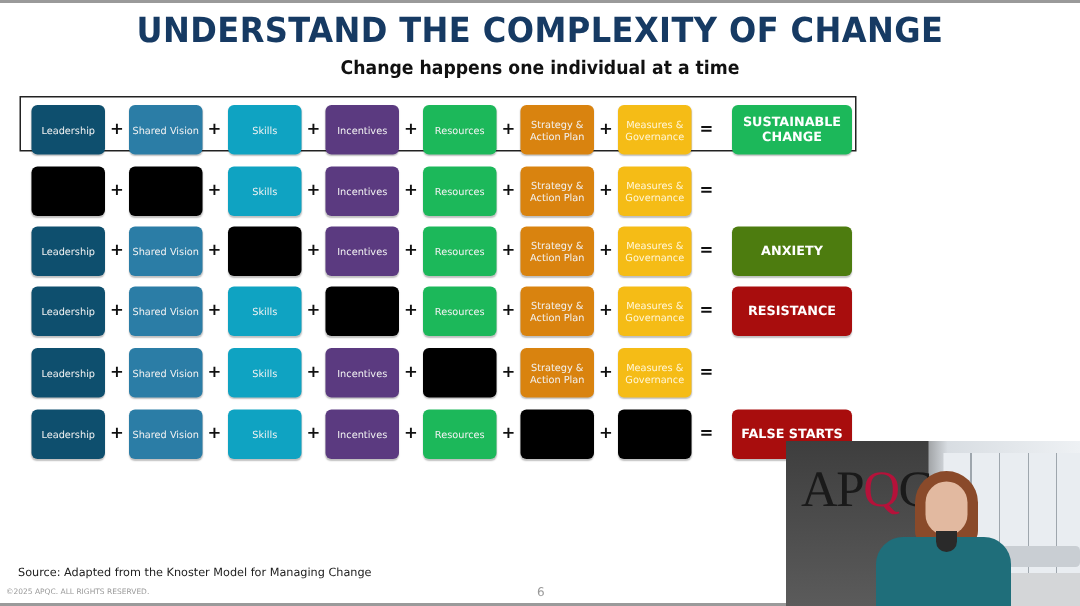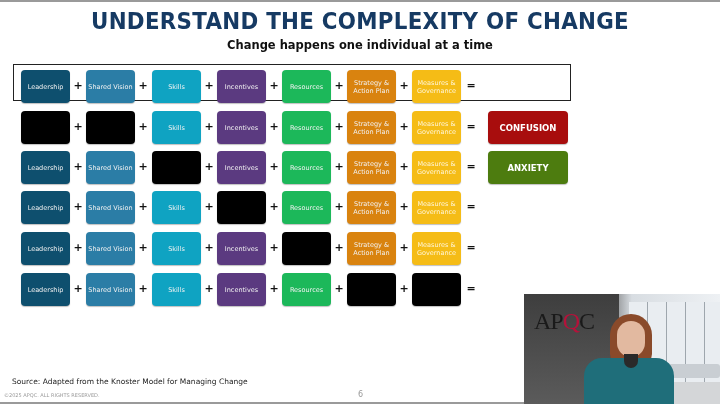--- a/index.html
+++ b/index.html
@@ -56,21 +56,21 @@
     position:absolute; left:524px; top:294px; width:196px; height:110px; overflow:hidden;
     background:linear-gradient(90deg,#4a4a4a 0%,#5a5a5a 40%,#d8dde2 55%,#eef1f4 100%);
   }
   .video .wall { position:absolute; left:0; top:0; width:95px; height:110px; background:linear-gradient(180deg,#3e3e3e,#5b5b5b); }
   .video .window { position:absolute; left:105px; top:8px; width:91px; height:80px;
     background:repeating-linear-gradient(90deg,#e9edf1 0 18px,#9ea6ad 18px 19px); }
   .video .table { position:absolute; left:130px; top:70px; width:66px; height:14px; background:#c9ced3; border-radius:3px; }
   .video .floor { position:absolute; left:95px; top:88px; width:101px; height:22px; background:#d4d6d8; }
   .logo {
     position:absolute; left:10px; top:14px; font-family:"Liberation Serif", serif;
-    font-size:24px; color:#1a1a1a; letter-spacing:-1px;
+    font-size:34px; color:#1a1a1a; letter-spacing:-1px;
   }
   .logo .swoosh { color:#b5123a; }
   .person-hair { position:absolute; left:86px; top:20px; width:42px; height:50px; border-radius:21px 21px 10px 10px; background:#8a4a2a; }
   .person-face { position:absolute; left:93px; top:27px; width:28px; height:36px; border-radius:14px; background:#e2b9a0; }
   .person-body { position:absolute; left:60px; top:64px; width:90px; height:50px; border-radius:18px 18px 0 0; background:#1f6e7a; }
   .person-neck { position:absolute; left:100px; top:60px; width:14px; height:14px; background:#2a2a2a; border-radius:0 0 7px 7px; }
 </style>
 </head>
 <body>
 
@@ -88,37 +88,37 @@
       <div class="box" style="left: 152px; background: rgb(15, 163, 194);">Skills</div>
       <div class="op" style="left: 203px;">+</div>
       <div class="box" style="left: 217px; background: rgb(91, 58, 128);">Incentives</div>
       <div class="op" style="left: 268px;">+</div>
       <div class="box" style="left: 282px; background: rgb(28, 184, 90);">Resources</div>
       <div class="op" style="left: 333px;">+</div>
       <div class="box" style="left: 347px; background: rgb(217, 131, 15);">Strategy &amp; Action Plan</div>
       <div class="op" style="left: 398px;">+</div>
       <div class="box" style="left: 412px; background: rgb(245, 188, 22); color: rgb(255, 246, 216);">Measures &amp; Governance</div>
       <div class="op" style="left: 465px;">=</div>
+      <div class="result" style="background: rgb(28, 184, 90);">SUSTAINABLE CHANGE</div>
     </div>
     <div class="row" style="top: 111px;">
       <div class="box" style="left: 21px; background: rgb(0, 0, 0);"></div>
       <div class="op" style="left: 72px;">+</div>
       <div class="box" style="left: 86px; background: rgb(0, 0, 0);"></div>
       <div class="op" style="left: 137px;">+</div>
       <div class="box" style="left: 152px; background: rgb(15, 163, 194);">Skills</div>
       <div class="op" style="left: 203px;">+</div>
       <div class="box" style="left: 217px; background: rgb(91, 58, 128);">Incentives</div>
       <div class="op" style="left: 268px;">+</div>
       <div class="box" style="left: 282px; background: rgb(28, 184, 90);">Resources</div>
       <div class="op" style="left: 333px;">+</div>
       <div class="box" style="left: 347px; background: rgb(217, 131, 15);">Strategy &amp; Action Plan</div>
       <div class="op" style="left: 398px;">+</div>
       <div class="box" style="left: 412px; background: rgb(245, 188, 22); color: rgb(255, 246, 216);">Measures &amp; Governance</div>
       <div class="op" style="left: 465px;">=</div>
-      <div class="result" style="background: rgb(168, 13, 13);">CONFUSION</div>
     </div>
     <div class="row" style="top: 151px;">
       <div class="box" style="left: 21px; background: rgb(14, 79, 110);">Leadership</div>
       <div class="op" style="left: 72px;">+</div>
       <div class="box" style="left: 86px; background: rgb(43, 125, 166);">Shared Vision</div>
       <div class="op" style="left: 137px;">+</div>
       <div class="box" style="left: 152px; background: rgb(0, 0, 0);"></div>
       <div class="op" style="left: 203px;">+</div>
       <div class="box" style="left: 217px; background: rgb(91, 58, 128);">Incentives</div>
       <div class="op" style="left: 268px;">+</div>
@@ -138,20 +138,21 @@
       <div class="box" style="left: 152px; background: rgb(15, 163, 194);">Skills</div>
       <div class="op" style="left: 203px;">+</div>
       <div class="box" style="left: 217px; background: rgb(0, 0, 0);"></div>
       <div class="op" style="left: 268px;">+</div>
       <div class="box" style="left: 282px; background: rgb(28, 184, 90);">Resources</div>
       <div class="op" style="left: 333px;">+</div>
       <div class="box" style="left: 347px; background: rgb(217, 131, 15);">Strategy &amp; Action Plan</div>
       <div class="op" style="left: 398px;">+</div>
       <div class="box" style="left: 412px; background: rgb(245, 188, 22); color: rgb(255, 246, 216);">Measures &amp; Governance</div>
       <div class="op" style="left: 465px;">=</div>
+      <div class="result" style="background: rgb(168, 13, 13);">RESISTANCE</div>
     </div>
     <div class="row" style="top: 232px;">
       <div class="box" style="left: 21px; background: rgb(14, 79, 110);">Leadership</div>
       <div class="op" style="left: 72px;">+</div>
       <div class="box" style="left: 86px; background: rgb(43, 125, 166);">Shared Vision</div>
       <div class="op" style="left: 137px;">+</div>
       <div class="box" style="left: 152px; background: rgb(15, 163, 194);">Skills</div>
       <div class="op" style="left: 203px;">+</div>
       <div class="box" style="left: 217px; background: rgb(91, 58, 128);">Incentives</div>
       <div class="op" style="left: 268px;">+</div>
@@ -170,20 +171,21 @@
       <div class="box" style="left: 152px; background: rgb(15, 163, 194);">Skills</div>
       <div class="op" style="left: 203px;">+</div>
       <div class="box" style="left: 217px; background: rgb(91, 58, 128);">Incentives</div>
       <div class="op" style="left: 268px;">+</div>
       <div class="box" style="left: 282px; background: rgb(28, 184, 90);">Resources</div>
       <div class="op" style="left: 333px;">+</div>
       <div class="box" style="left: 347px; background: rgb(0, 0, 0);"></div>
       <div class="op" style="left: 398px;">+</div>
       <div class="box" style="left: 412px; background: rgb(0, 0, 0);"></div>
       <div class="op" style="left: 465px;">=</div>
+      <div class="result" style="background: rgb(168, 13, 13);">FALSE STARTS</div>
     </div>
   </div>
 
 <div class="source">Source: Adapted from the Knoster Model for Managing Change</div>
 <div class="copyright">©2025 APQC. ALL RIGHTS RESERVED.</div>
 <div class="pagenum">6</div>
 <div class="bottomline"></div>
 
 <div class="video">
   <div class="wall"></div>

